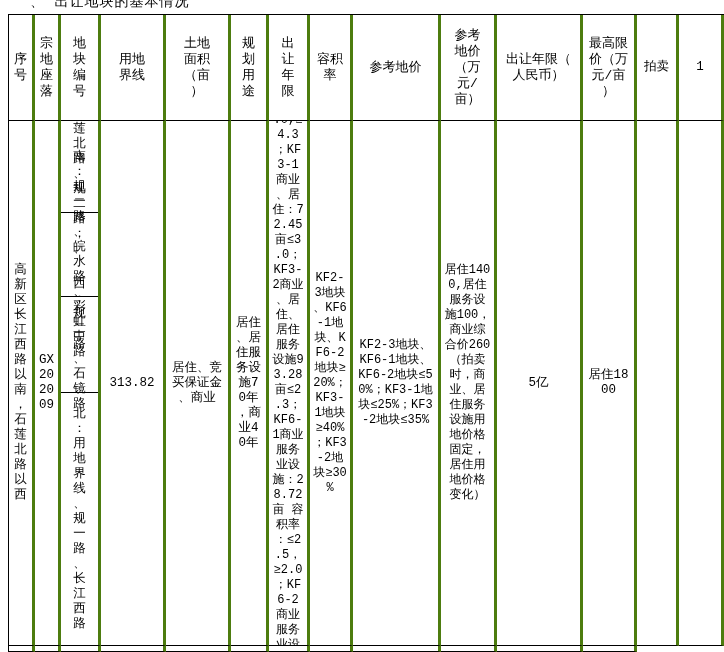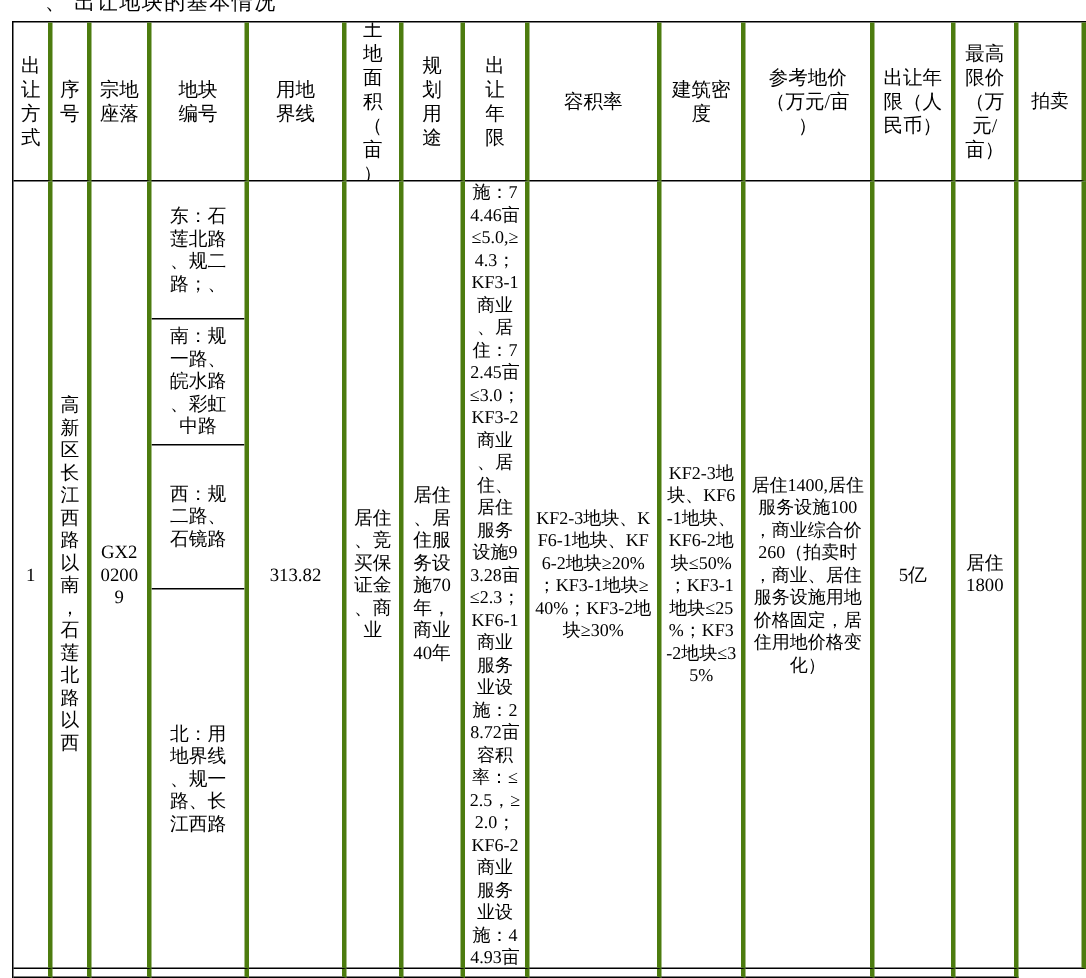--- a/index.html
+++ b/index.html
@@ -1,17 +1,17 @@
 <!DOCTYPE html>
 <html><head>
 <meta charset="utf-8">
 <style>
   html,body{margin:0;padding:0;background:#fff;}
   #screen{position:relative;width:724px;height:652px;background:#fff;overflow:hidden;
-    font-family:Liberation Serif, serif;color:#000;}
+    font-family:Liberation Mono, monospace;color:#000;}
   #doc-title{position:absolute;left:30px;top:-7px;font-size:14px;letter-spacing:1px;white-space:nowrap;}
   .tbl{position:absolute;left:8px;top:14px;width:716px;display:grid;
     grid-template-columns:26px 26px 40px 65px 65px 38px 41px 43px 88px 56px 86px 54px 42px 45px;
     grid-template-rows:106px 525px 6px;
     border-left:1px solid #000;border-top:1px solid #000;}
   .cell{box-sizing:border-box;border-right:3px solid #4d7c0f;border-bottom:1px solid #000;
     display:flex;align-items:center;justify-content:center;text-align:center;
     font-size:12.5px;line-height:15px;padding:2px 4px;
     word-break:break-all;line-break:anywhere;overflow:hidden;}
   .hdr{font-size:13px;line-height:16px;}
@@ -31,30 +31,29 @@
 </style>
 </head>
 <body>
 
 <div id="screen">
 
   <div id="doc-title">、 出让地块的基本情况</div>
 
   <div class="tbl">
 
-    <div class="cell hdr">出让方式</div>
     <div class="cell hdr">序号</div>
     <div class="cell hdr">宗地座落</div>
     <div class="cell hdr hw30">地块编号</div>
     <div class="cell hdr hw30">用地界线</div>
     <div class="cell hdr hw32">土地面积（亩）</div>
     <div class="cell hdr hw34">规划用途</div>
     <div class="cell hdr hw34">出让年限</div>
     <div class="cell hdr">容积率</div>
-    <div class="cell hdr">建筑密度</div>
+    <div class="cell hdr">参考地价</div>
     <div class="cell hdr hw34">参考地价（万元/亩）</div>
     <div class="cell hdr hw36">出让年限（人民币）</div>
     <div class="cell hdr hw36">最高限价（万元/亩）</div>
 
     <div class="cell">拍卖</div>
     <div class="cell">1</div>
     <div class="cell">高新区长江西路以南，石莲北路以西</div>
     <div class="cell">GX202009</div>
 
     <div class="cell bounds">

